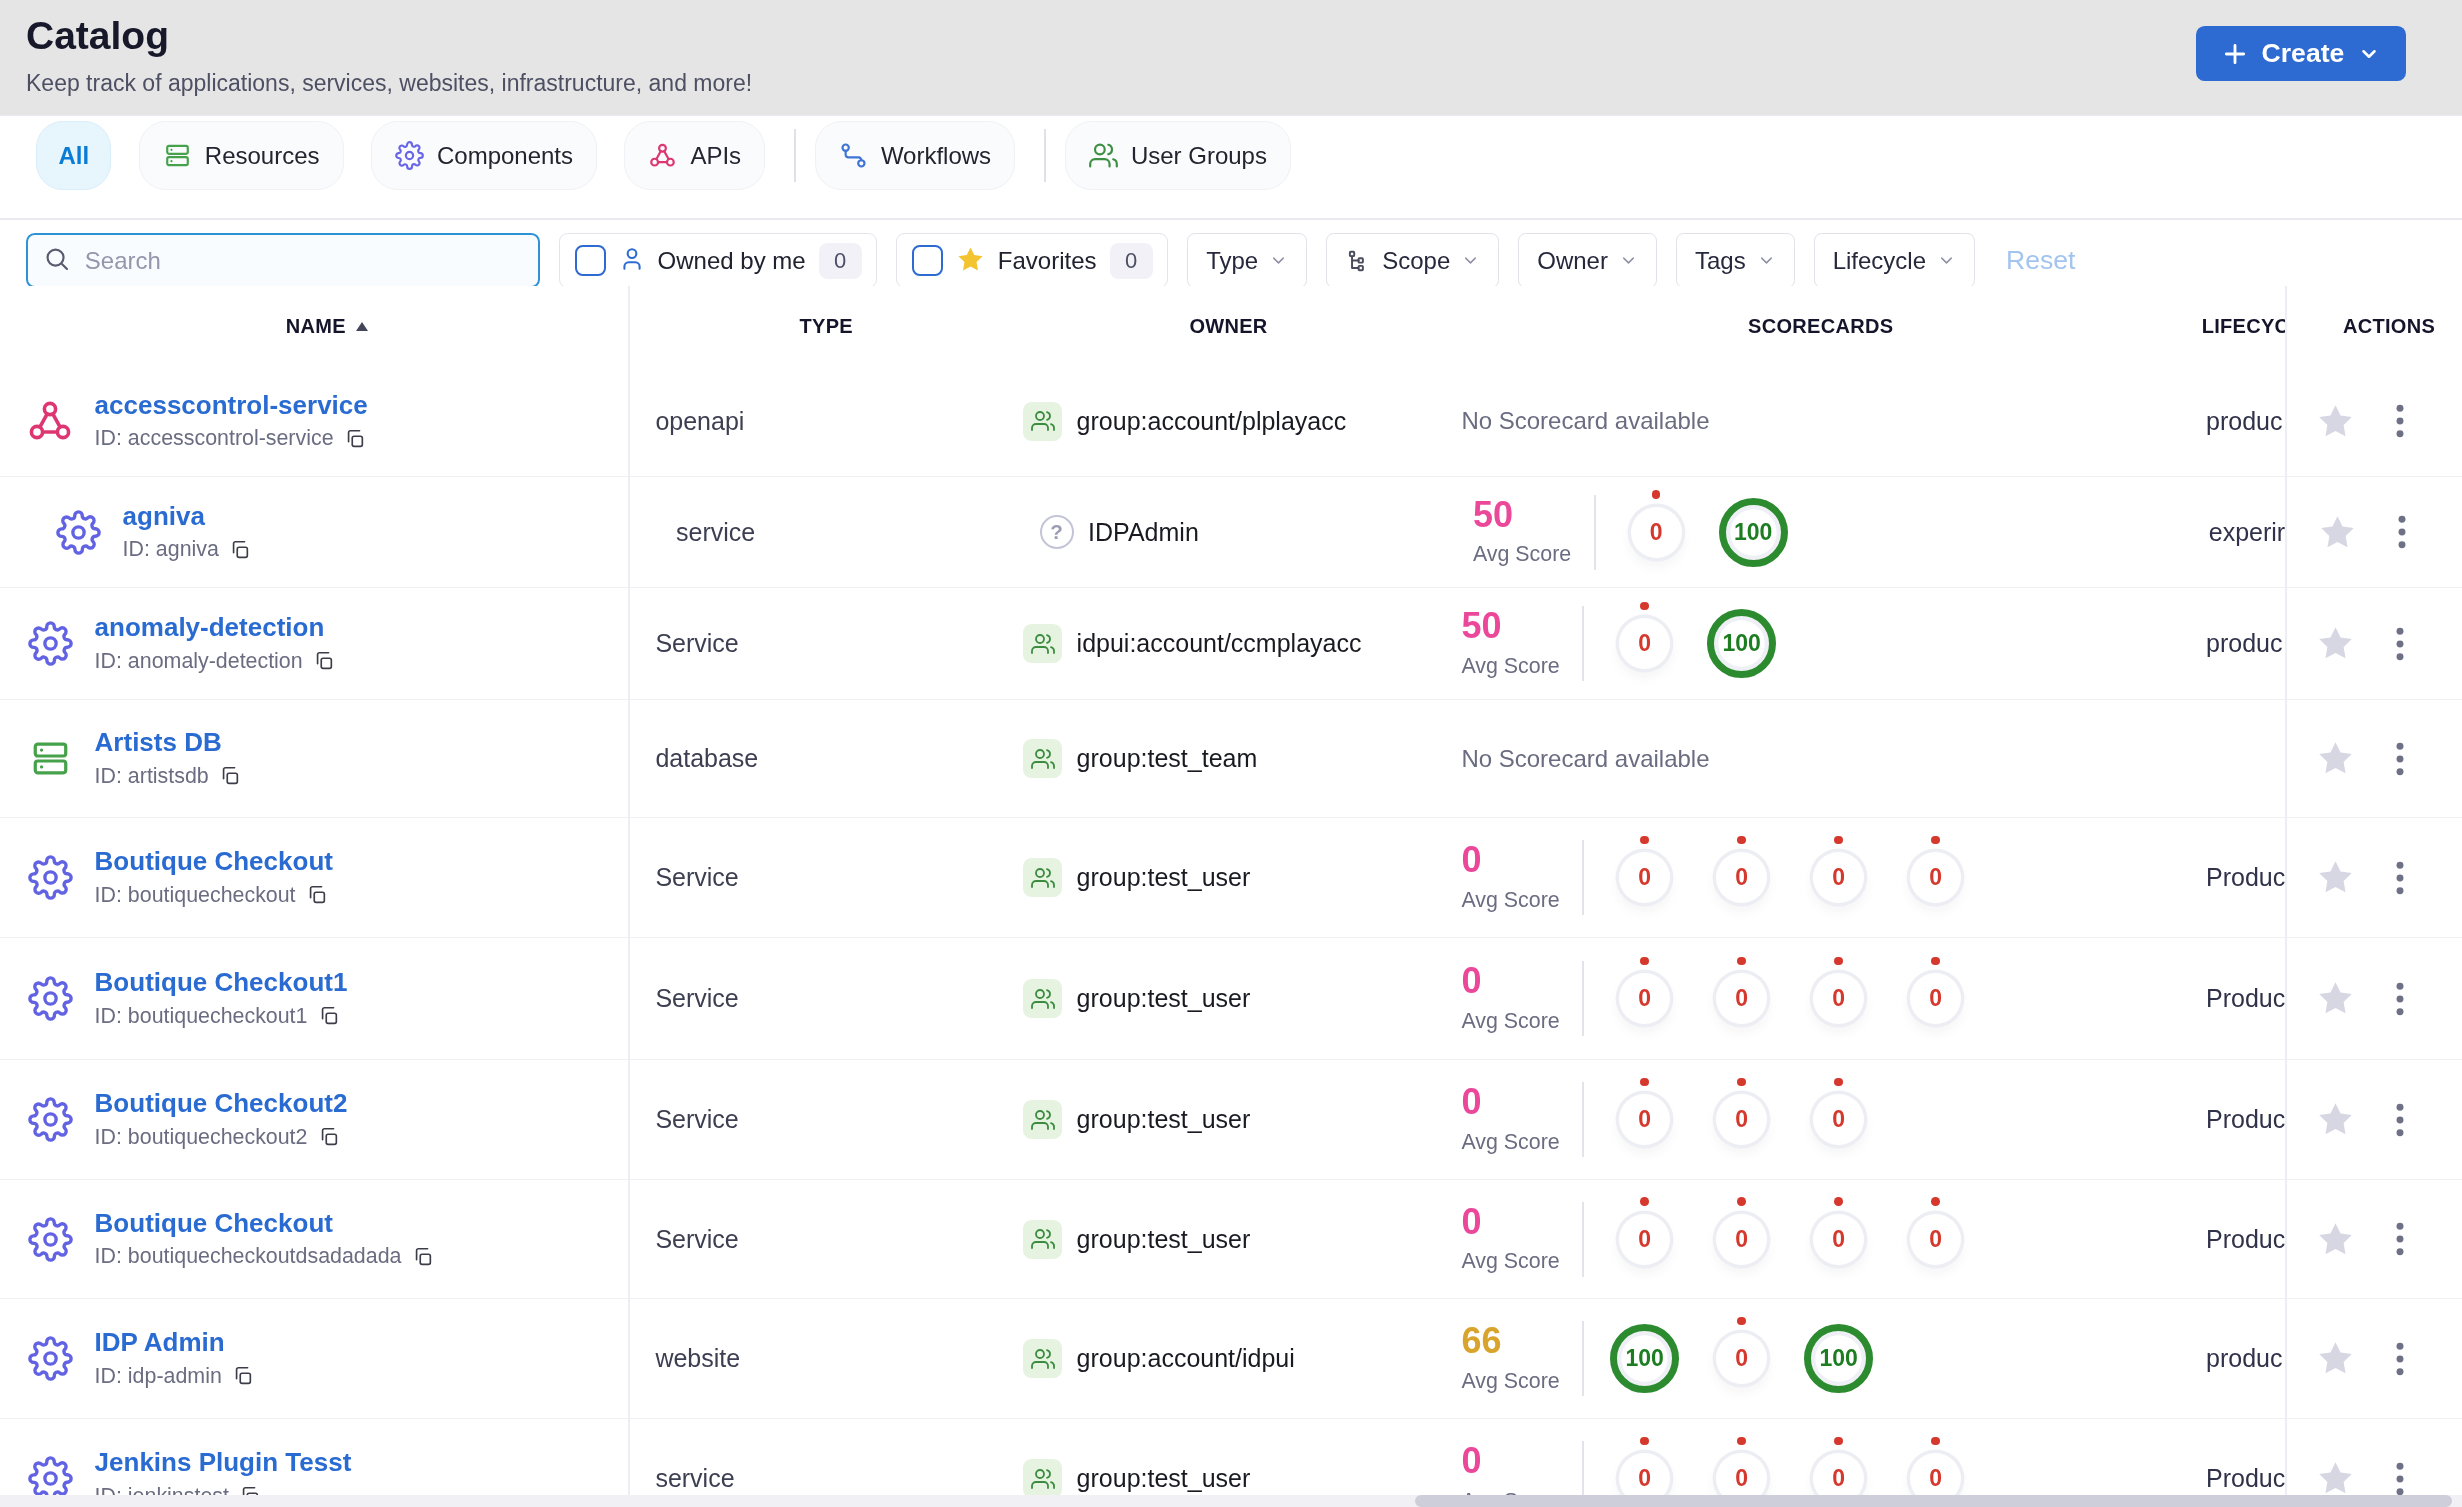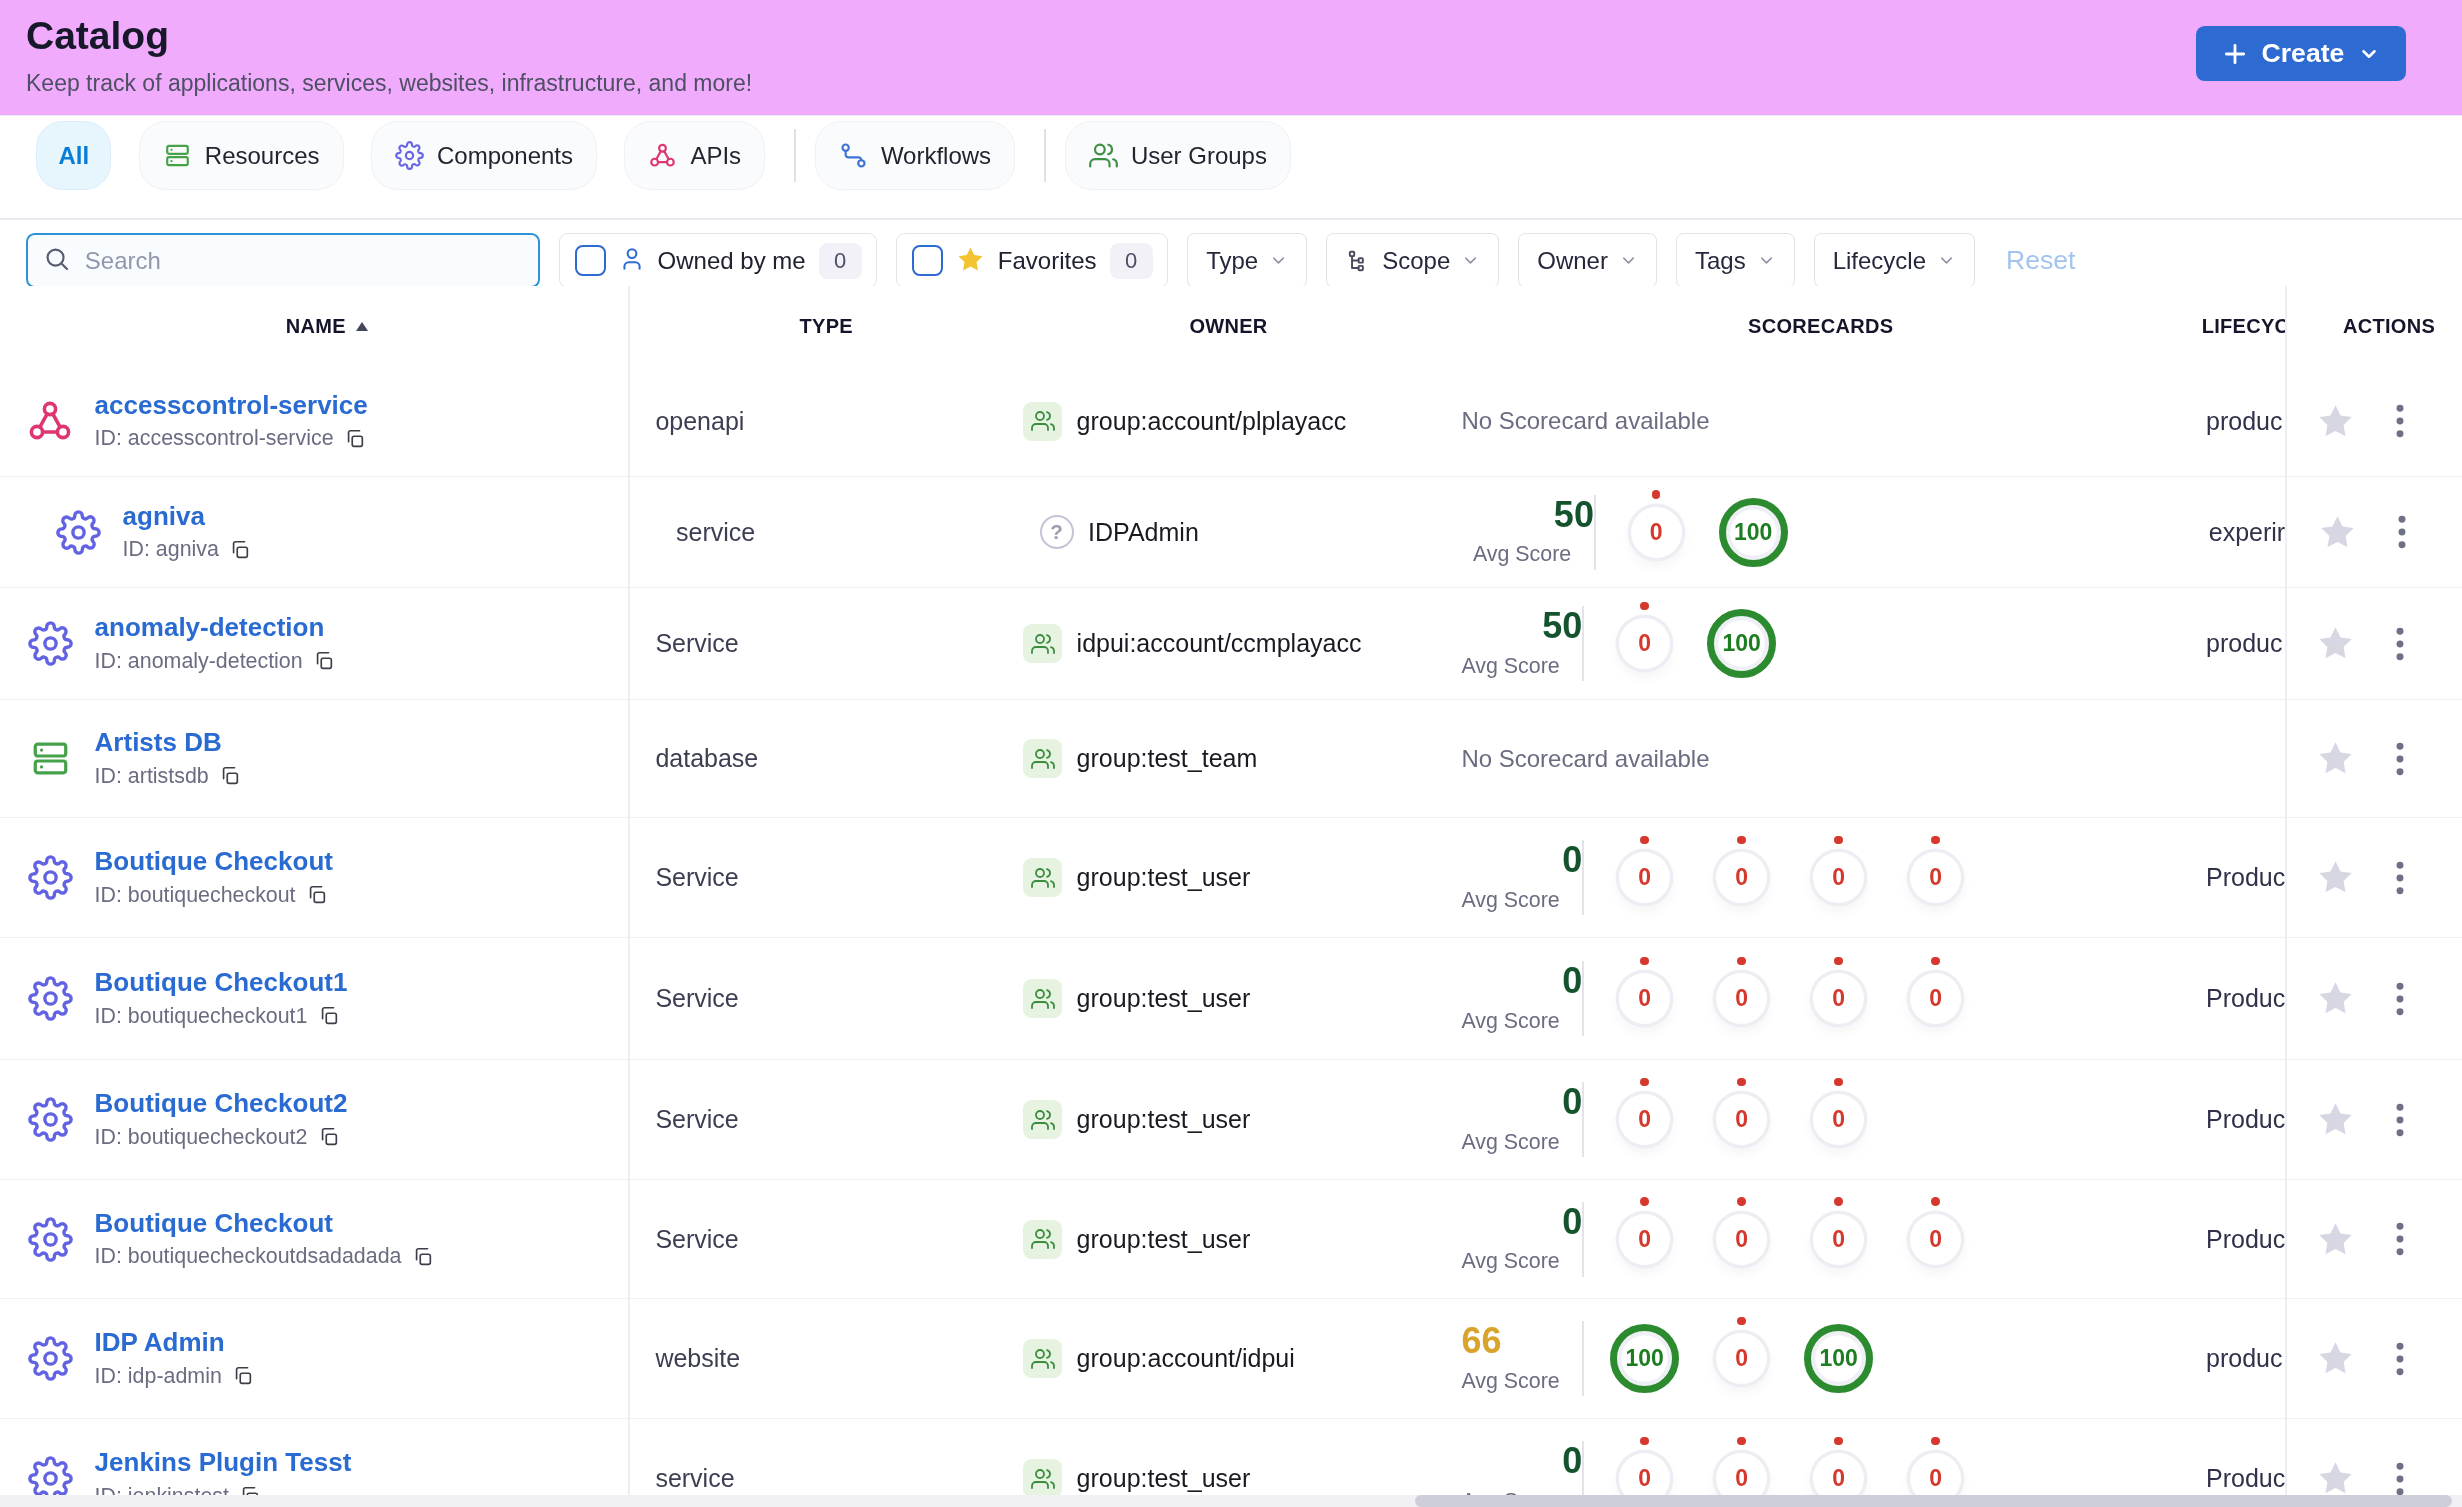--- a/index.html
+++ b/index.html
@@ -1,20 +1,20 @@
 <!DOCTYPE html>
 <html style="font-size:13.7px"><head>
 <meta charset="utf-8">
 <style>
   html,body{margin:0;padding:0;background:#fff;}
   .screen{position:relative;width:2462px;height:1507px;background:#fff;overflow:hidden;
           font-family:"Liberation Sans","DejaVu Sans",sans-serif;color:#1a1b27;}
 
   
-  .page-header{position:absolute;top:0;left:0;right:0;height:115px;border-bottom:1.7px solid #e9eaf0;background:#f0abfc;}
+  .page-header{position:absolute;top:0;left:0;right:0;height:115px;border-bottom:1.7px solid #e9eaf0;background:#e5e5e5;}
   .page-title{position:absolute;left:26px;top:13.7px;font-size:39px;font-weight:700;color:#17182a;}
   .page-subtitle{position:absolute;left:26px;top:70px;font-size:23px;color:#4d4f63;}
   .create-btn{position:absolute;right:56px;top:26px;height:55px;padding:0 26px;background:#2d6bd2;border:0;
               border-radius:8.6px;color:#fff;font-size:26.6px;font-weight:600;display:flex;align-items:center;gap:13.7px;cursor:pointer;}
   .create-btn svg{display:block;}
 
   
   .tabs{position:absolute;top:129px;left:36px;height:53px;display:flex;align-items:center;}
   .tab{height:69px;box-sizing:border-box;border-radius:26.6px;background:#fafbfd;border:1.7px solid #f0f1f6;
        display:flex;align-items:center;gap:13px;padding:0 23px;font-size:24px;color:#23242f;margin-right:27.4px;cursor:pointer;}
@@ -66,21 +66,21 @@
   .type-cell{font-size:25px;color:#3c3e51;}
   .owner-cell{gap:14.6px;font-size:25px;color:#191a22;}
   .owner-badge{width:39px;height:39px;border-radius:8.6px;background:#e6f3e1;display:flex;align-items:center;
                justify-content:center;flex:none;}
   .help-circle{width:34px;height:34px;box-sizing:border-box;border:2.6px solid #c3c5d6;border-radius:50%;
                display:flex;align-items:center;justify-content:center;font-size:20.6px;color:#9b9db2;flex:none;font-weight:600;}
 
   .no-score{font-size:24px;color:#6a6c81;}
   .avg{width:121px;flex:none;}
   .avg-num{font-size:36px;font-weight:700;line-height:1;}
-  .avg-num.red{color:#14532d;text-align:right;} .avg-num.amber{color:#d9a42c;}
+  .avg-num.red{color:#ec4899;} .avg-num.amber{color:#d9a42c;}
   .avg-label{font-size:21.4px;color:#6a6c81;margin-top:9.4px;}
   .score-divider{width:1.7px;height:75px;background:#e3e4ea;flex:none;}
   .badges{display:flex;margin-left:12px;}
   .slot{width:97px;display:flex;justify-content:center;align-items:center;flex:none;}
   .b0{position:relative;width:51px;height:51px;border-radius:50%;background:#fff;display:flex;align-items:center;
       justify-content:center;font-size:23px;font-weight:700;color:#d5382c;
       box-shadow:0 0 0 3.4px #edeef3,0 6.9px 13.7px rgba(40,41,61,.06);}
   .b0::before{content:"";position:absolute;top:-16.3px;left:50%;margin-left:-4.3px;width:8.6px;height:8.6px;
       border-radius:50%;background:#d5382c;}
   .b100{position:relative;width:69px;height:69px;box-sizing:border-box;border:7.7px solid #2c8a2f;border-radius:50%;

